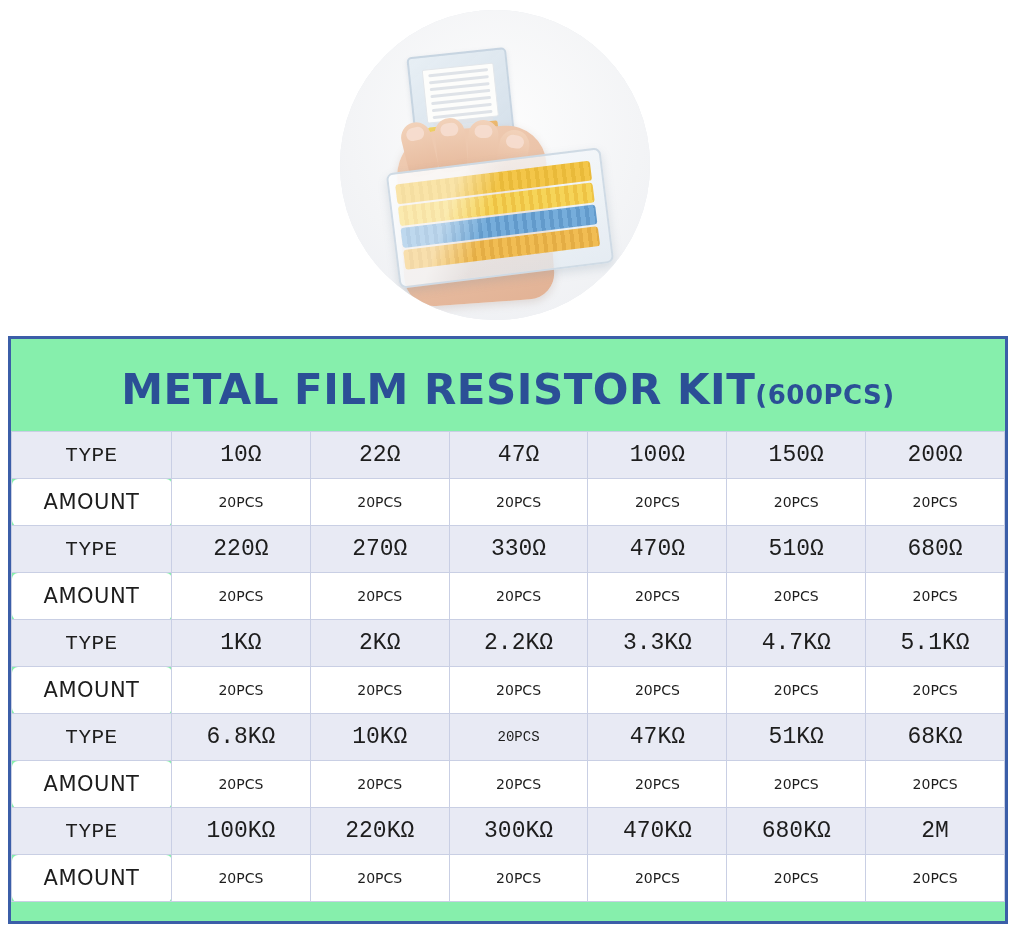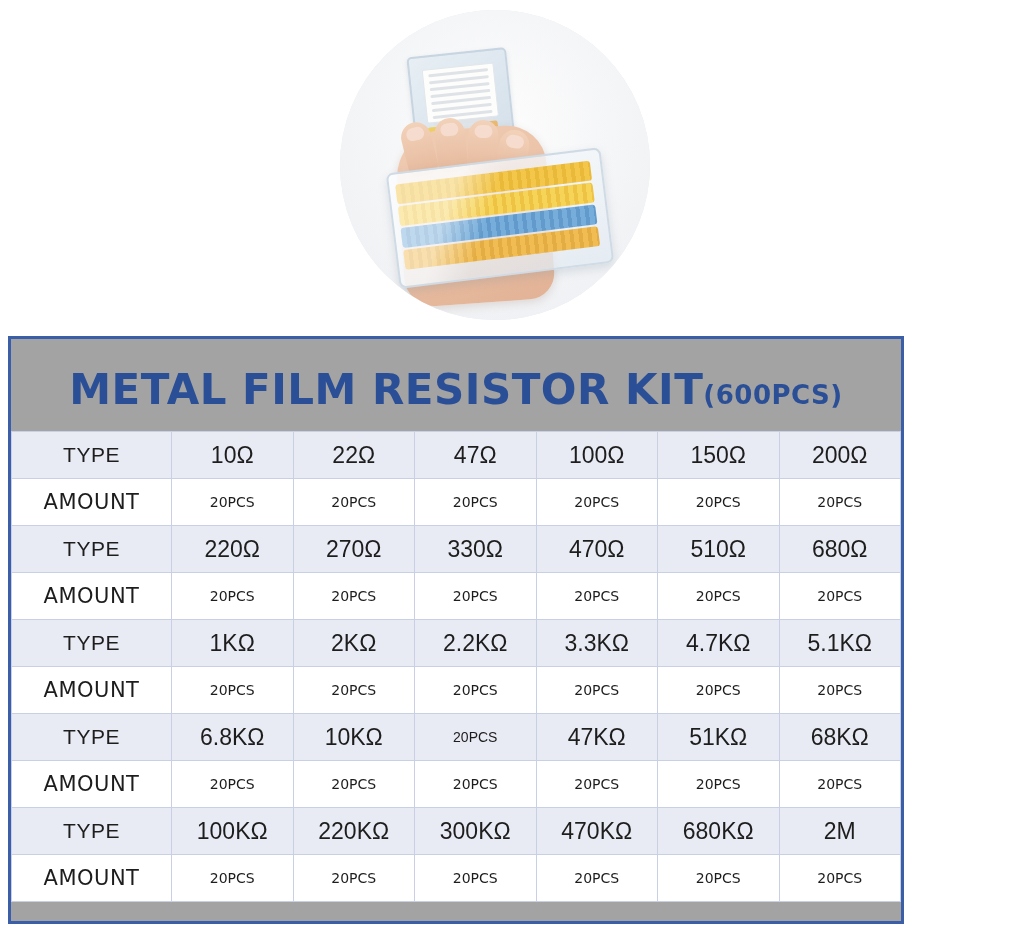--- a/index.html
+++ b/index.html
@@ -147,24 +147,24 @@
     position: absolute;
     inset: 0;
     background: linear-gradient(115deg, rgba(255,255,255,0.55) 0 28%, rgba(255,255,255,0.05) 45% 100%);
   }
 
   
   .spec-panel {
     position: absolute;
     left: 8px;
     top: 336px;
-    width: 896px;
+    width: 1000px;
     height: 588px;
     border: 3px solid #3b5ea8;
-    background: #a3a3a3;
+    background: #86efac;
     box-sizing: border-box;
   }
 
   .title-wrap {
     height: 92px;
     display: flex;
     align-items: center;
     justify-content: center;
     padding-top: 8px;
     box-sizing: border-box;
@@ -191,35 +191,36 @@
   table.spec td {
     border: 1px solid #c9cfe4;
     text-align: center;
     height: 47px;
     box-sizing: border-box;
   }
   tr.type-row td {
     background: #e8eaf4;
     font-size: 23px;
     color: #1d1d1d;
-    font-family: Liberation Sans, sans-serif;
+    font-family: Liberation Mono, monospace;
   }
   tr.type-row td.label {
     font-size: 21px;
     letter-spacing: 0.5px;
   }
   tr.amount-row td {
     background: #ffffff;
     font-size: 14px;
     color: #1d1d1d;
     font-family: "DejaVu Sans", sans-serif;
   }
   tr.amount-row td.label {
     font-size: 21px;
     letter-spacing: 0.5px;
+    border-radius: 6px;
   }
   td.small-amt {
     font-size: 14px !important;
   }
   col.c-label { width: 160px; }
 </style>
 </head>
 <body>
 
 <div class="page">

